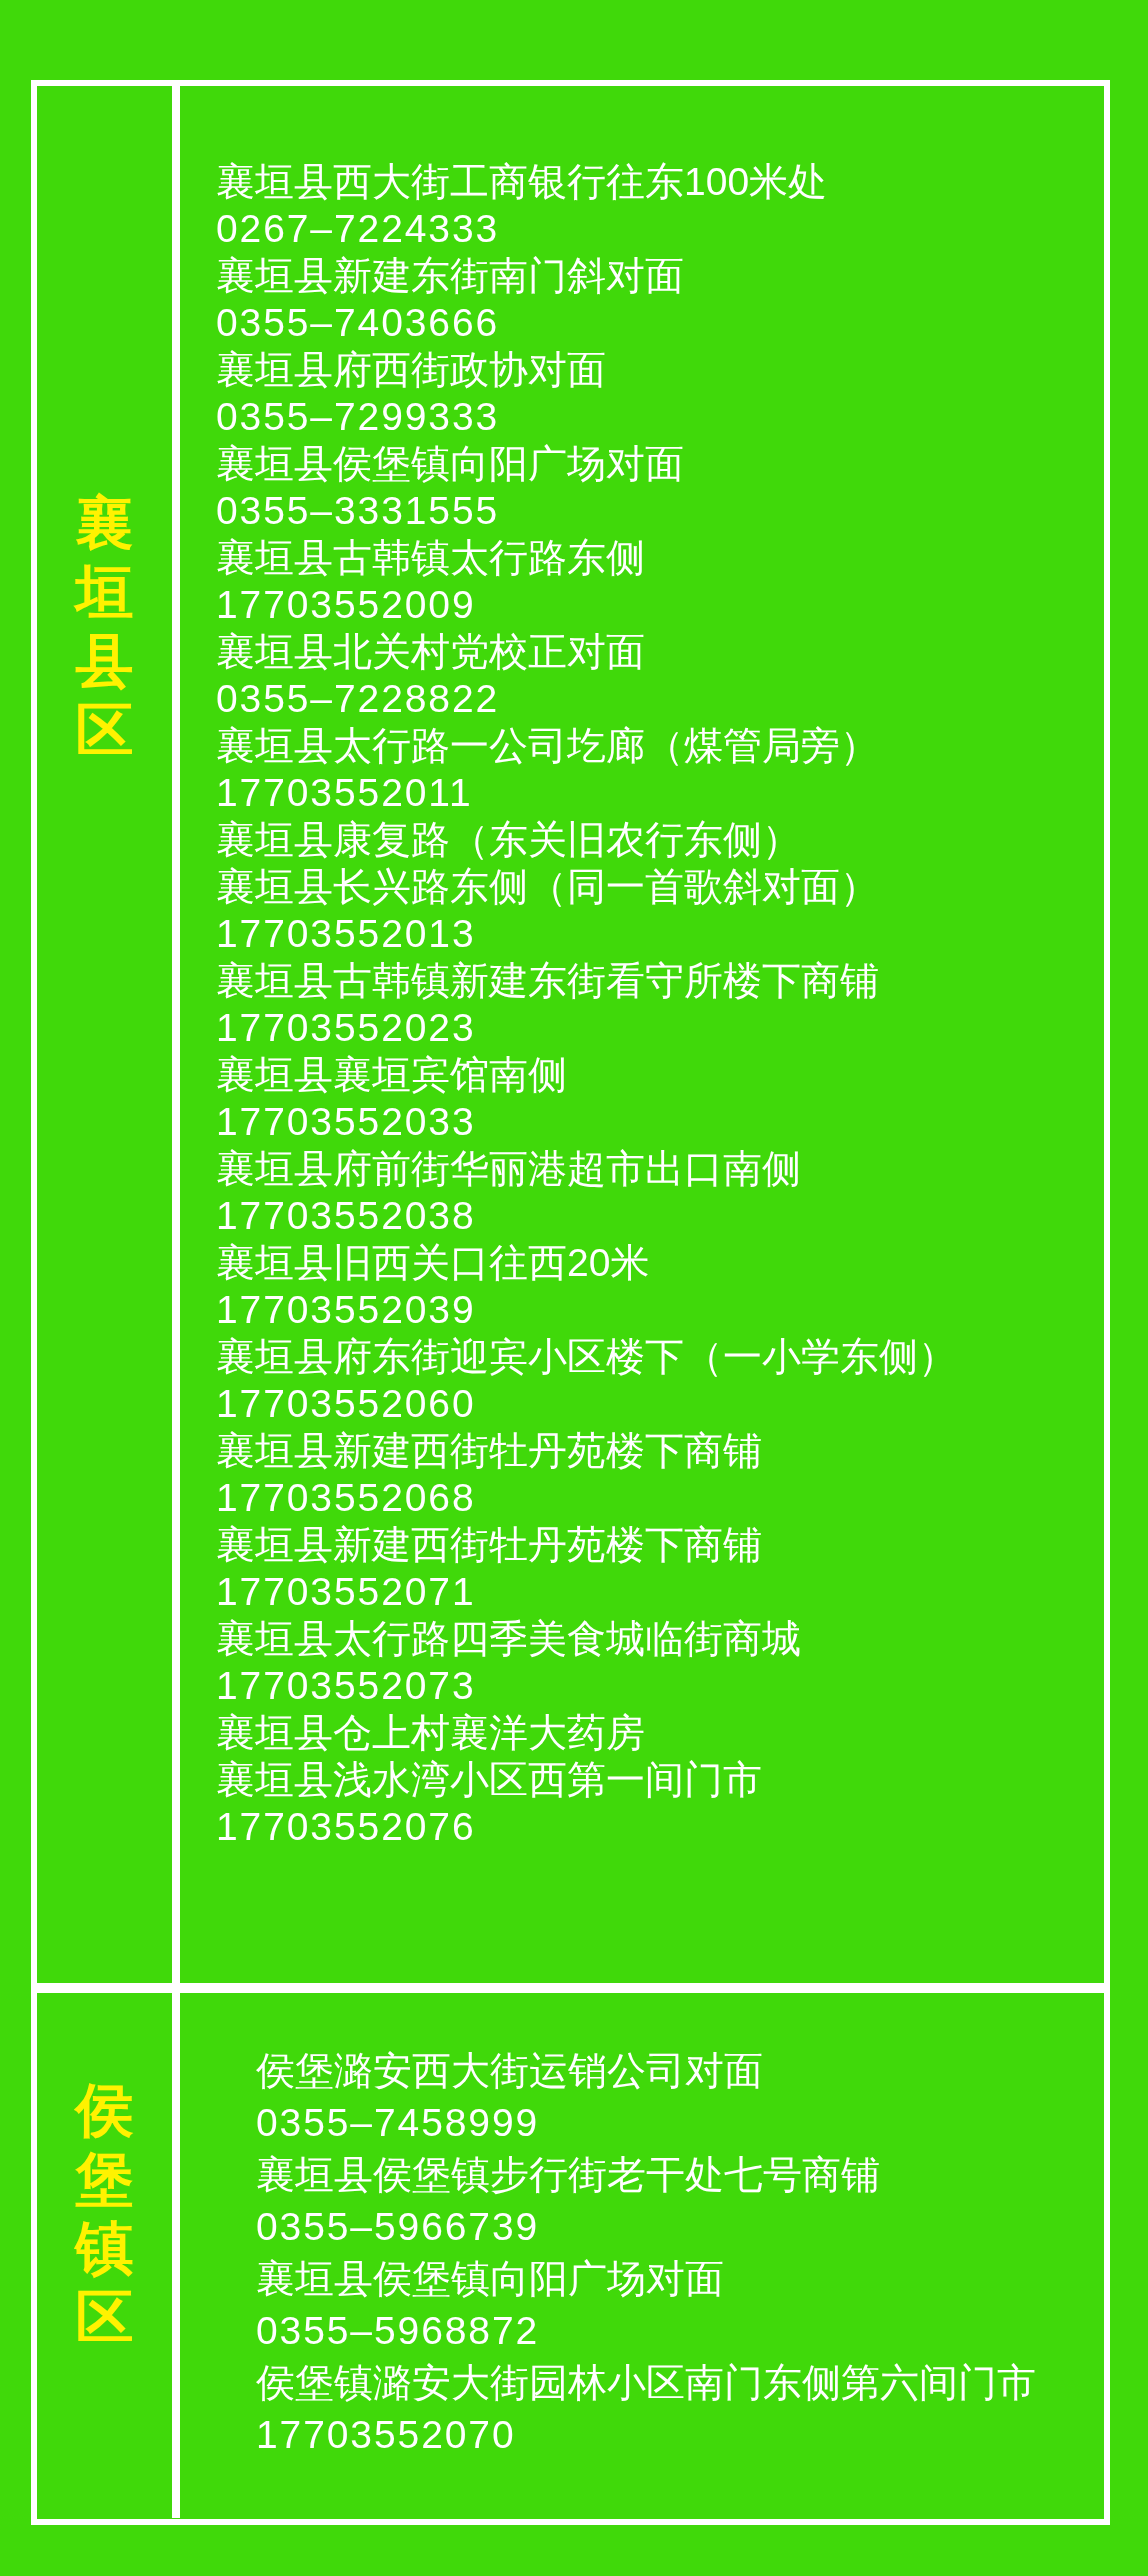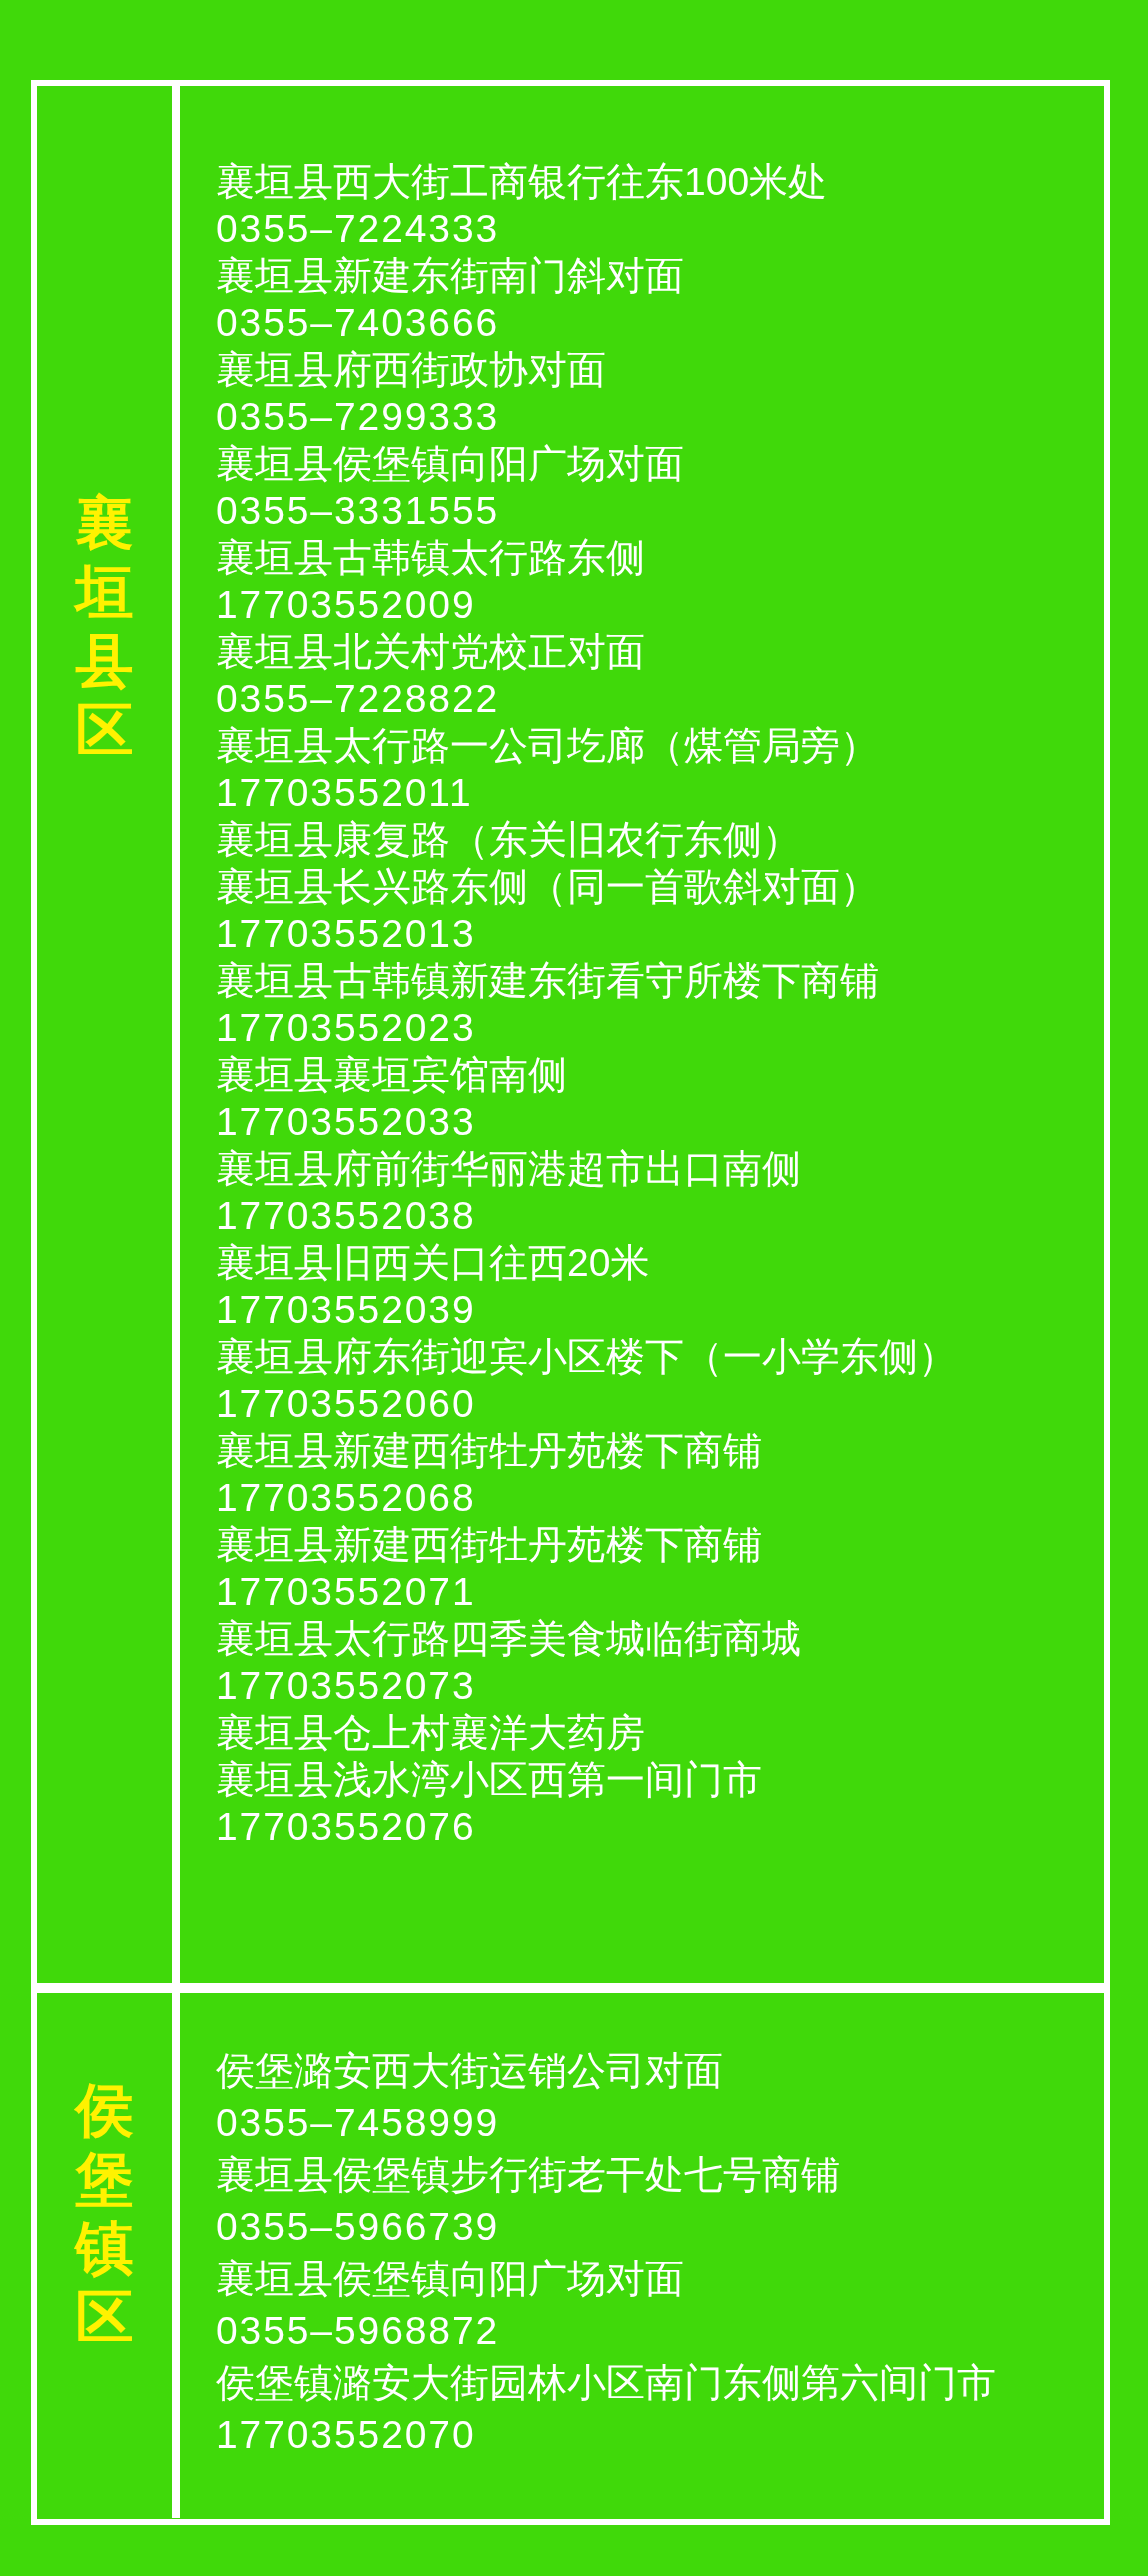--- a/index.html
+++ b/index.html
@@ -27,21 +27,21 @@
   }
   .vlabel{position:absolute;left:0;width:100%;text-align:center;}
   .vchar{
     font-size:58px;line-height:69px;font-weight:bold;
     color:#FFF200;
   }
   #label-0{top:402px;}
   #label-1{top:82px;}
   .content-cell{flex:1 1 auto;color:#FFFFFF;overflow:hidden;}
   #content-0{padding:72px 0 0 36px;border-radius:23px;}
-  #content-1{padding:52px 0 4px 36px;}
+  #content-1{padding:52px 0 4px 36px;margin-left:40px;}
   .line{font-size:39px;white-space:nowrap;}
   #content-0 .line{line-height:47px;}
   #content-1 .line{line-height:52px;}
   .line.phone{letter-spacing:1.9px;}
 </style>
 </head>
 <body>
 
 <div class="board">
 
@@ -49,21 +49,21 @@
     <div class="label-cell">
       <div class="vlabel" id="label-0">
           <div class="vchar">襄</div>
           <div class="vchar">垣</div>
           <div class="vchar">县</div>
           <div class="vchar">区</div>
         </div>
     </div>
     <div class="content-cell" id="content-0">
         <div class="line address">襄垣县西大街工商银行往东100米处</div>
-        <div class="line phone">0355–7224333</div>
+        <div class="line phone">0267–7224333</div>
         <div class="line address">襄垣县新建东街南门斜对面</div>
         <div class="line phone">0355–7403666</div>
         <div class="line address">襄垣县府西街政协对面</div>
         <div class="line phone">0355–7299333</div>
         <div class="line address">襄垣县侯堡镇向阳广场对面</div>
         <div class="line phone">0355–3331555</div>
         <div class="line address">襄垣县古韩镇太行路东侧</div>
         <div class="line phone">17703552009</div>
         <div class="line address">襄垣县北关村党校正对面</div>
         <div class="line phone">0355–7228822</div>

